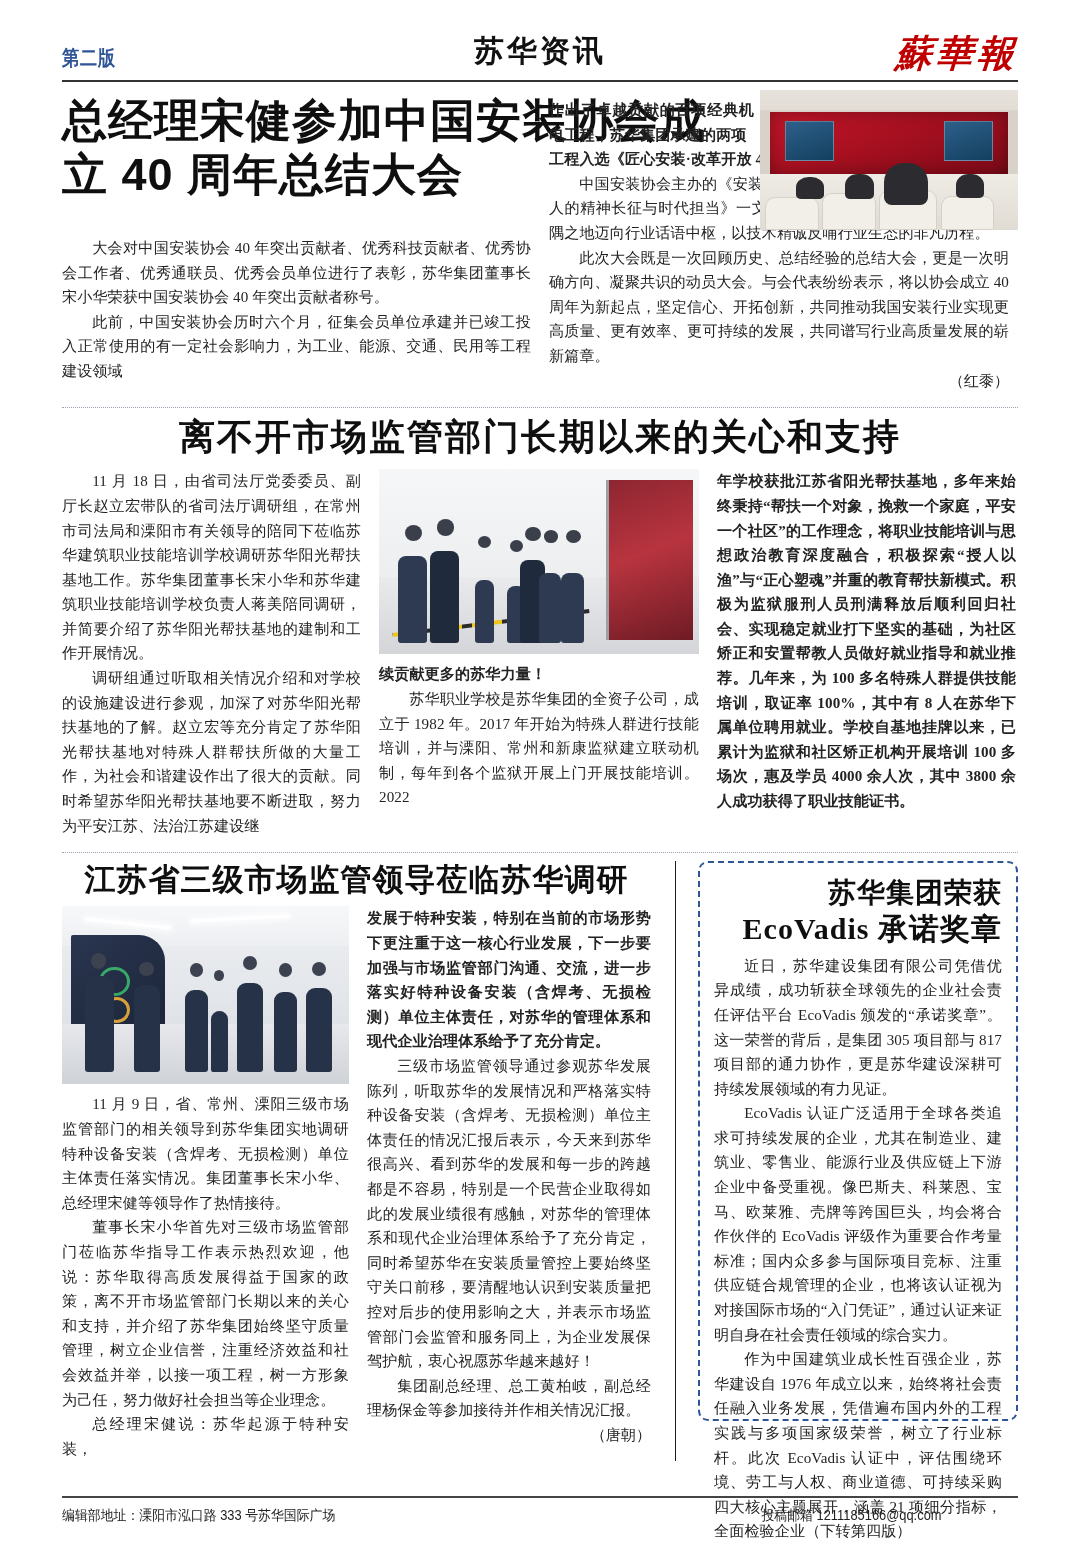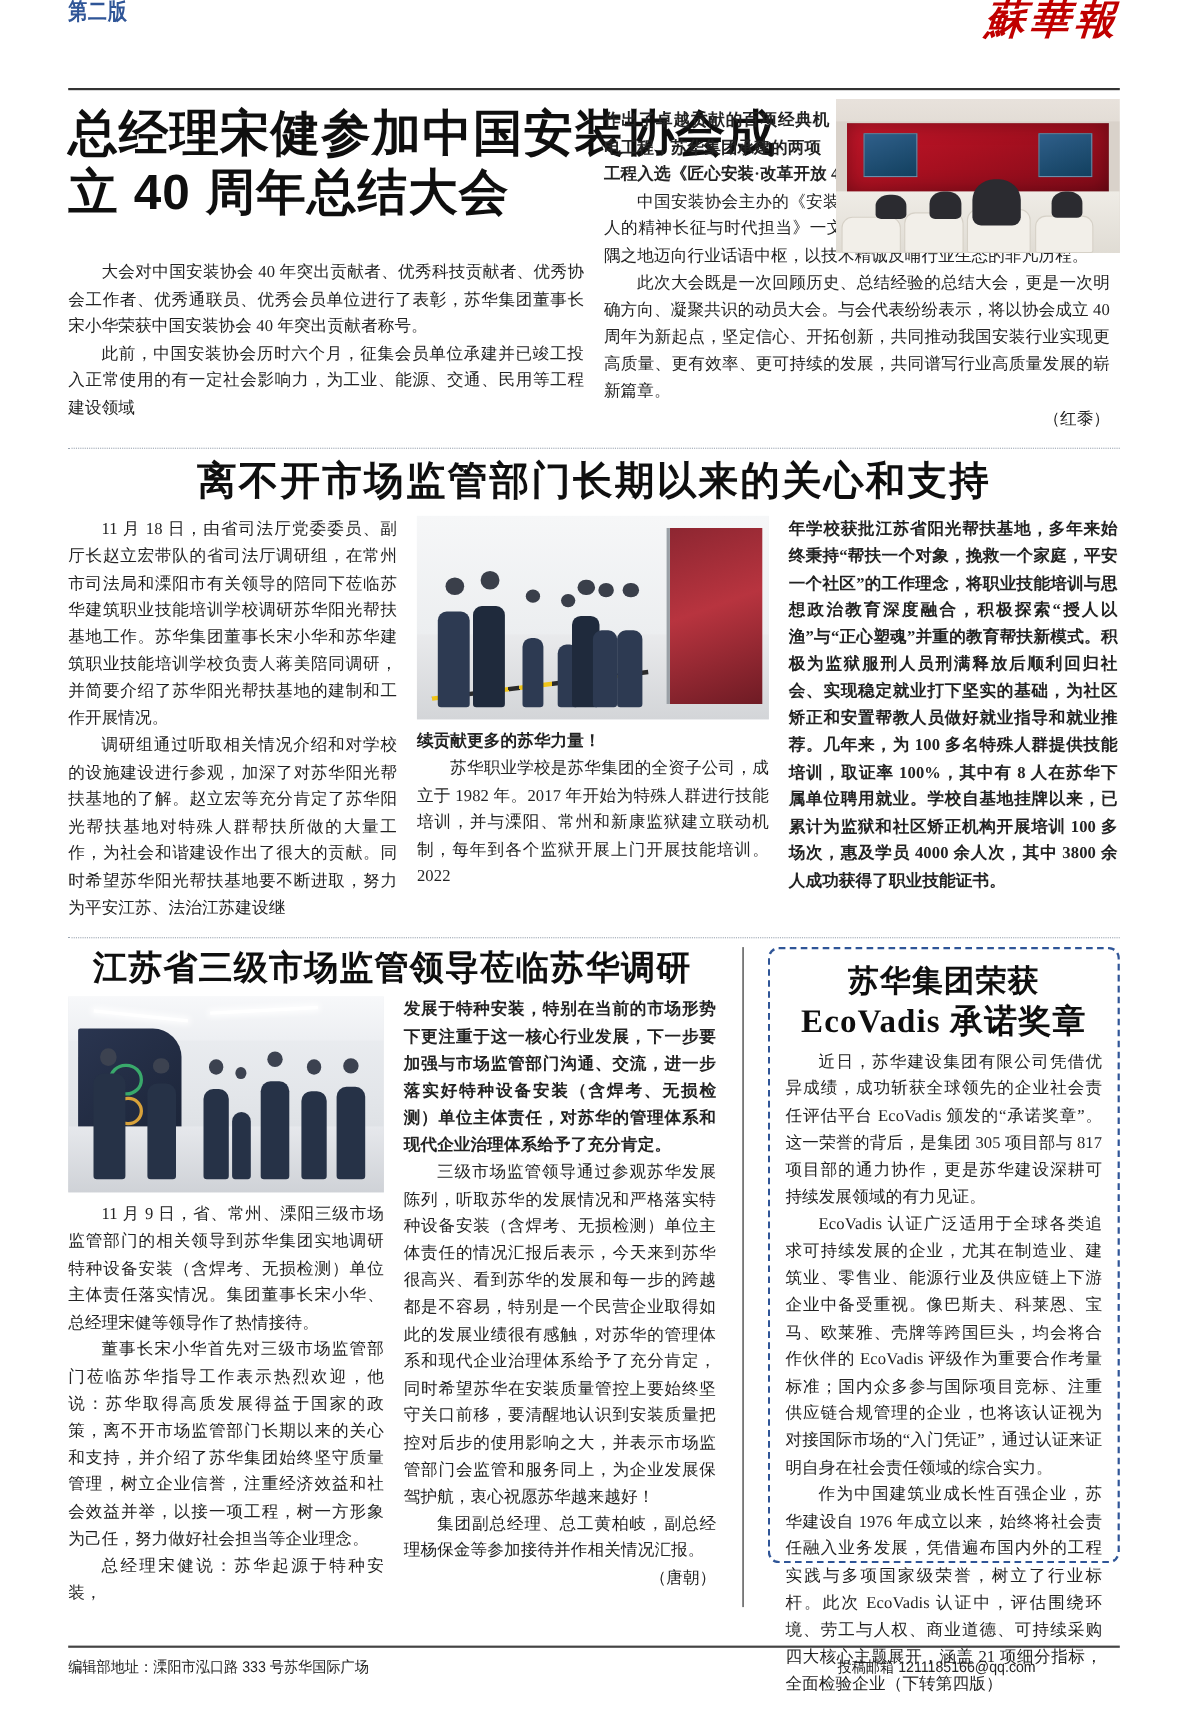--- a/index.html
+++ b/index.html
@@ -22,21 +22,21 @@
     height: 1567px;
     box-sizing: border-box;
     padding: 0 62px;
   }
 
   
   .masthead {
     position: relative;
     height: 78px;
     display: flex;
-    align-items: flex-start;
+    align-items: flex-end;
     justify-content: space-between;
     padding-bottom: 4px;
     box-sizing: border-box;
   }
   .page-number {
     font-family: "Liberation Sans", sans-serif;
     font-weight: bold;
     font-size: 21px;
     color: #2f5597;
     letter-spacing: 1px;
@@ -207,21 +207,21 @@
     height: 178px;
     margin-bottom: 8px;
   }
   .boxed {
     border: 2.2px dashed #2f5597;
     border-radius: 10px;
     padding: 12px 14px 10px 14px;
     box-sizing: border-box;
     height: 560px;
   }
-  .boxed .headline-box { text-align: center; }
+  .boxed .headline-box { text-align: right; }
 
   
   .footer {
     position: absolute;
     left: 62px;
     right: 62px;
     bottom: 42px;
   }
   .footer-rule { border-top: 2px solid #444; }
   .footer-row {
@@ -362,20 +362,21 @@
     background: #3c4250;
   }
 </style>
 </head>
 <body>
 
 <div class="page">
 
   <div class="masthead">
     <div class="page-number">第二版</div>
+    <div class="masthead-title">苏华资讯</div>
     <div class="brand-logo">蘇華報</div>
   </div>
   <div class="masthead-rule"></div>
 
   <div class="a1">
     <div class="a1-head-row">
       <div class="a1-head-left">
         <div class="headline1">总经理宋健参加中国安装协会成立 40 周年总结大会</div>
       </div>
       <div class="photo a1-photo ph-conf">

